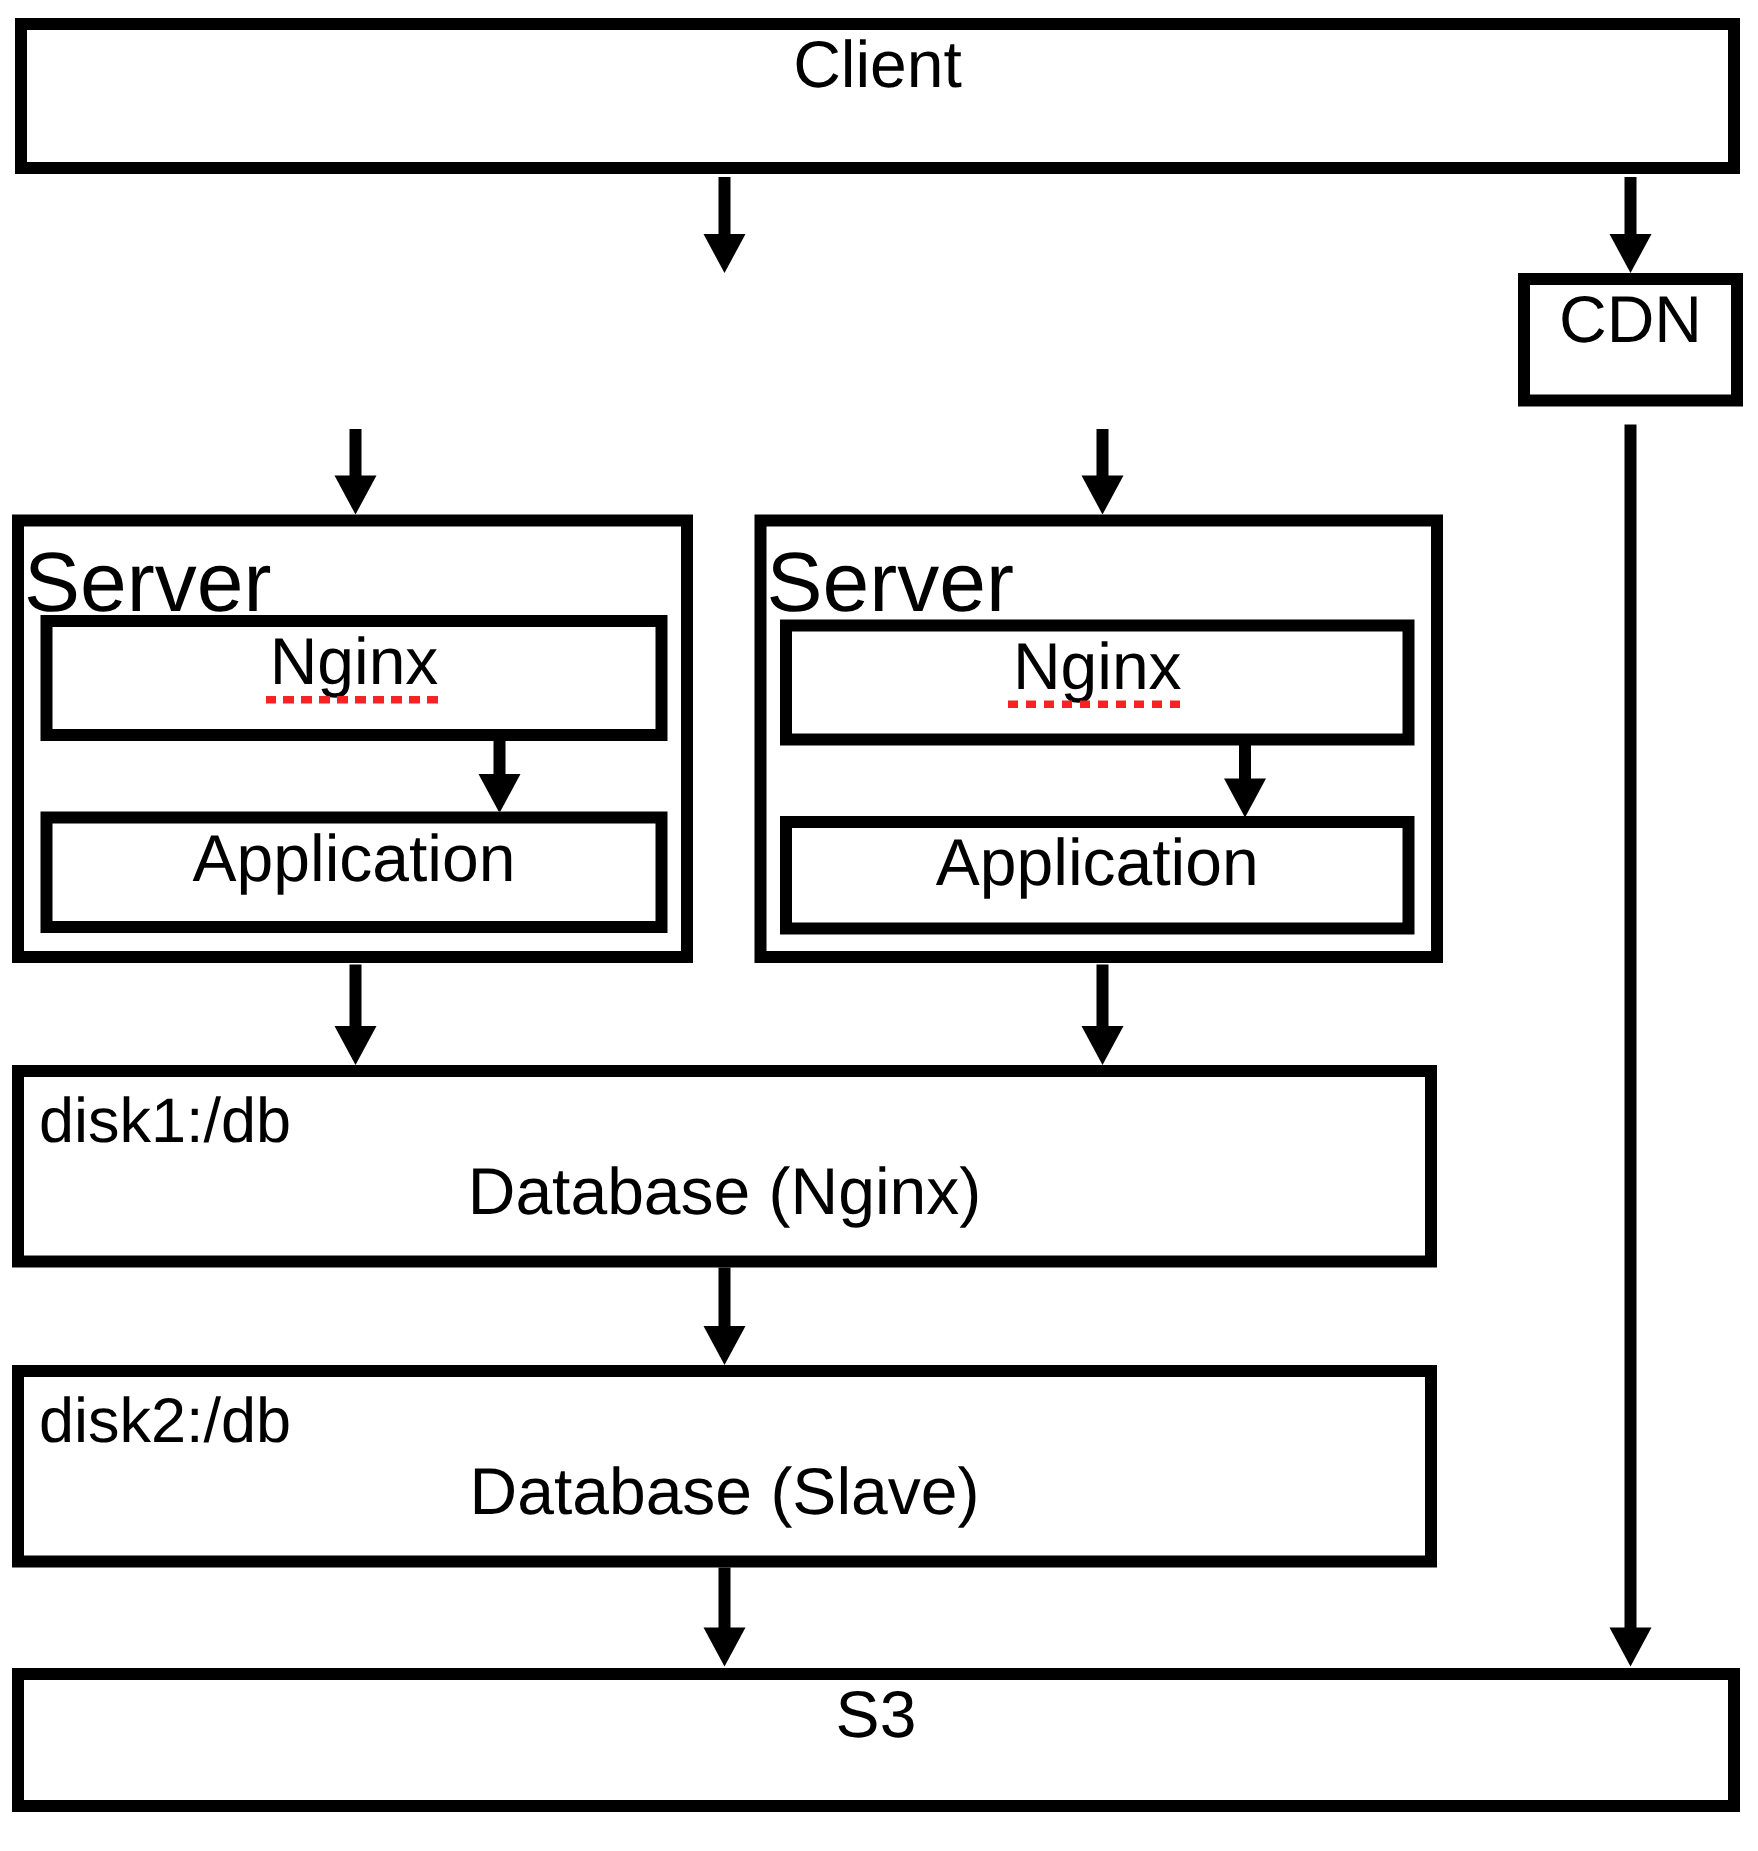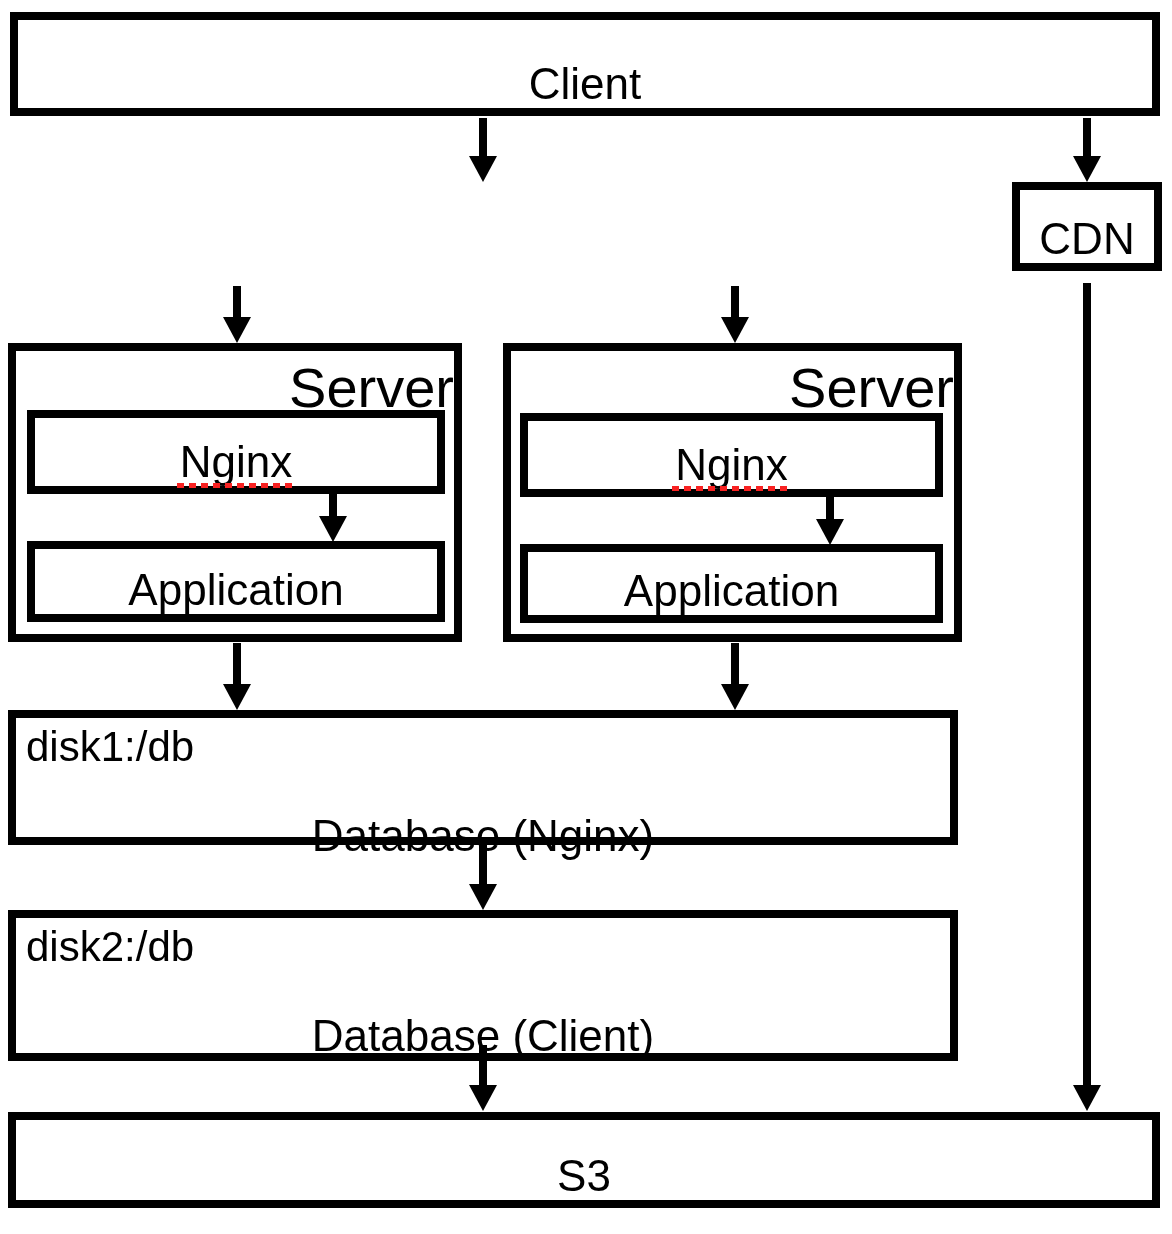--- a/index.html
+++ b/index.html
@@ -11,36 +11,35 @@
     font-family: "Liberation Sans", sans-serif;
     color: #000000;
     overflow: hidden;
   }
   .box {
     position: absolute;
     box-sizing: border-box;
     border: 8px solid #000000;
     background: #ffffff;
     display: flex;
-    align-items: flex-end;
+    align-items: flex-start;
     justify-content: center;
     font-size: 44px;
     line-height: 1.1;
     white-space: nowrap;
   }
   .server-box {
     justify-content: flex-start;
     flex-direction: column;
   }
   .server-title { margin-top: 6px; font-size: 56px; }
   .db-box {
     flex-direction: column;
     align-items: stretch;
     justify-content: flex-start;
-    gap: 41px;
   }
   .db-disk {
     font-size: 42px;
     text-align: left;
     padding: 6px 0 0 10px;
   }
   .db-label {
     font-size: 44px;
     text-align: center;
     margin-top: 1px;
@@ -151,23 +150,23 @@
   <div class="box db-box" style="left:8px; top:710px; width:950px; height:135px;">
     <div class="db-disk">disk1:/db</div>
     <div class="db-label">Database (Nginx)</div>
   </div>
 
   <div class="arrow" style="left:469px; top:845px; height:65px;">
     <div class="shaft"></div>
     <div class="head"></div>
   </div>
 
-  <div class="box db-box" style="left:8px; top:910px; width:950px; height:151px;">
+  <div class="box db-box" style="left:8px; top:910px; width:950px; height:135px;">
     <div class="db-disk">disk2:/db</div>
-    <div class="db-label">Database (Client)</div>
+    <div class="db-label">Database (Slave)</div>
   </div>
 
   <div class="arrow" style="left:469px; top:1045px; height:66px;">
     <div class="shaft"></div>
     <div class="head"></div>
   </div>
 
   <div class="arrow" style="left:1073px; top:283px; height:828px;">
     <div class="shaft"></div>
     <div class="head"></div>

